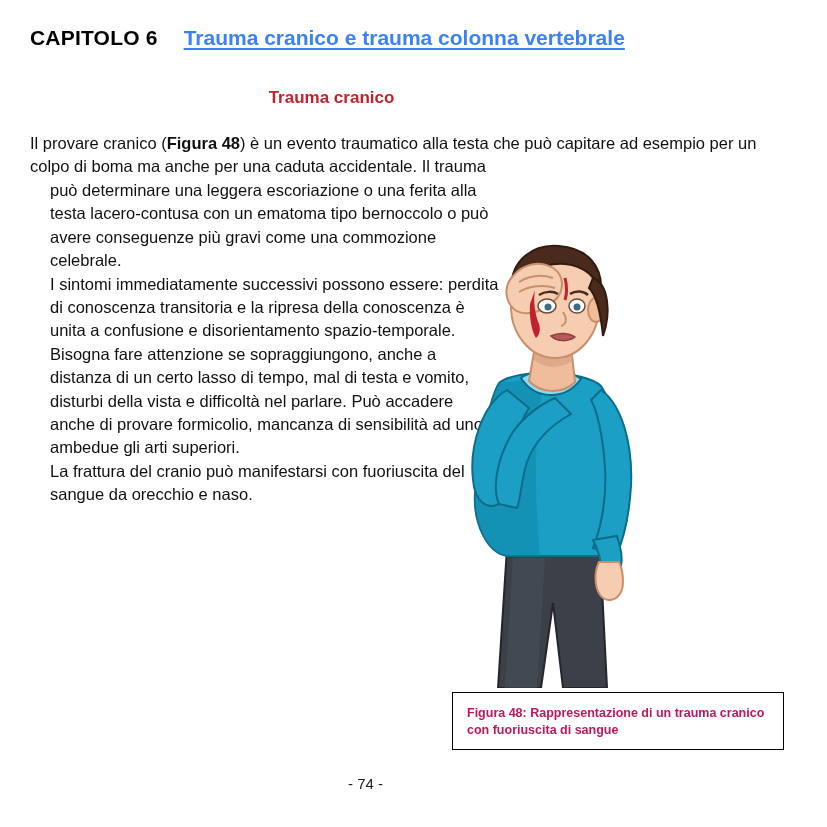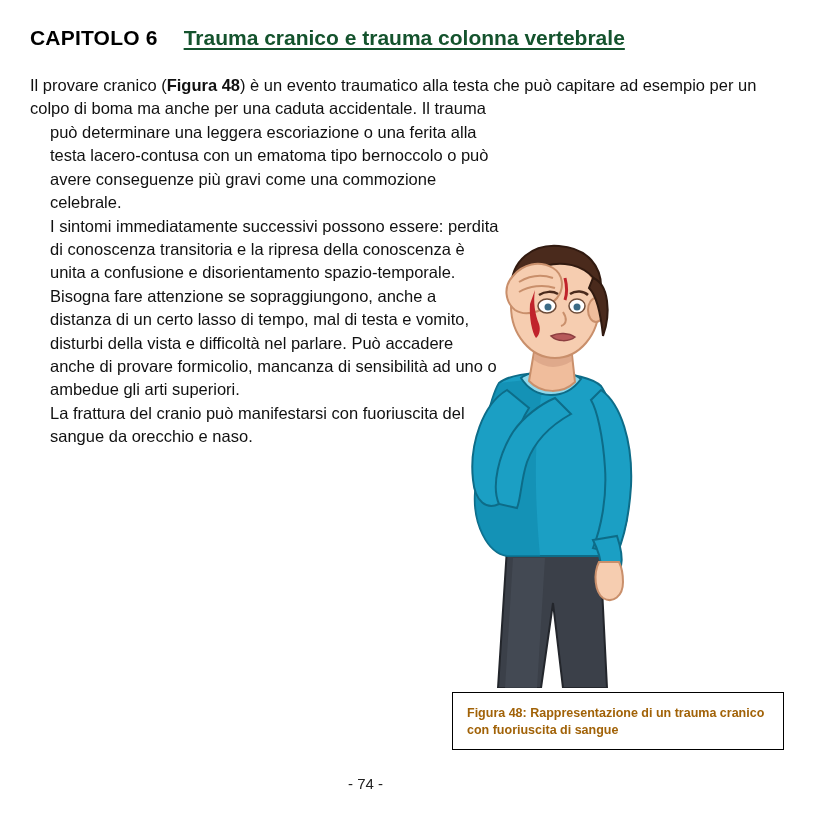--- a/index.html
+++ b/index.html
@@ -31,21 +31,21 @@
   }
   .chapter-label {
     font-size: 21px;
     font-weight: bold;
     color: #000000;
     letter-spacing: 0.2px;
   }
   .chapter-title {
     font-size: 21px;
     font-weight: bold;
-    color: #14532d;
+    color: #3b82f6;
     text-decoration: underline;
     text-underline-offset: 3px;
   }
   
   .section-title {
     text-align: center;
     font-size: 17px;
     font-weight: bold;
     color: #c0232b;
     margin-top: 38px;
@@ -94,21 +94,21 @@
     width: 332px;
     height: 58px;
     border: 1.5px solid #000000;
     box-sizing: border-box;
     padding: 12px 10px 0 14px;
   }
   .caption-text {
     font-size: 12.5px;
     font-weight: bold;
     line-height: 1.35;
-    color: #a16207;
+    color: #be185d;
   }
   
   .page-number {
     position: absolute;
     left: 8px;
     right: 0;
     top: 775px;
     text-align: center;
     font-size: 15px;
     color: #222222;
@@ -117,20 +117,21 @@
 </head>
 <body>
 
 <div class="page">
 
   <div class="chapter-header">
     <span class="chapter-label">CAPITOLO 6</span>
     <span class="chapter-title">Trauma cranico e trauma colonna vertebrale</span>
   </div>
 
+  <div class="section-title">Trauma cranico</div>
 
   <div class="body-wrap">
     <div class="para para-full"><span>Il provare cranico (</span><b>Figura 48</b><span>) è un evento traumatico alla testa che può capitare ad esempio per un colpo di boma ma anche per una caduta accidentale. Il trauma</span></div>
     <div class="para para-narrow" style="white-space: pre-line; margin-left: 20px;">può determinare una leggera escoriazione o una ferita alla testa lacero-contusa con un ematoma tipo bernoccolo o può avere conseguenze più gravi come una commozione celebrale.
 I sintomi immediatamente successivi possono essere: perdita di conoscenza transitoria e la ripresa della conoscenza è unita a confusione e disorientamento spazio-temporale.
 Bisogna fare attenzione se sopraggiungono, anche a distanza di un certo lasso di tempo, mal di testa e vomito, disturbi della vista e difficoltà nel parlare. Può accadere anche di provare formicolio, mancanza di sensibilità ad uno o ambedue gli arti superiori.
 La frattura del cranio può manifestarsi con fuoriuscita del sangue da orecchio e naso.</div>
   </div>
 
   <div class="figure-area">

